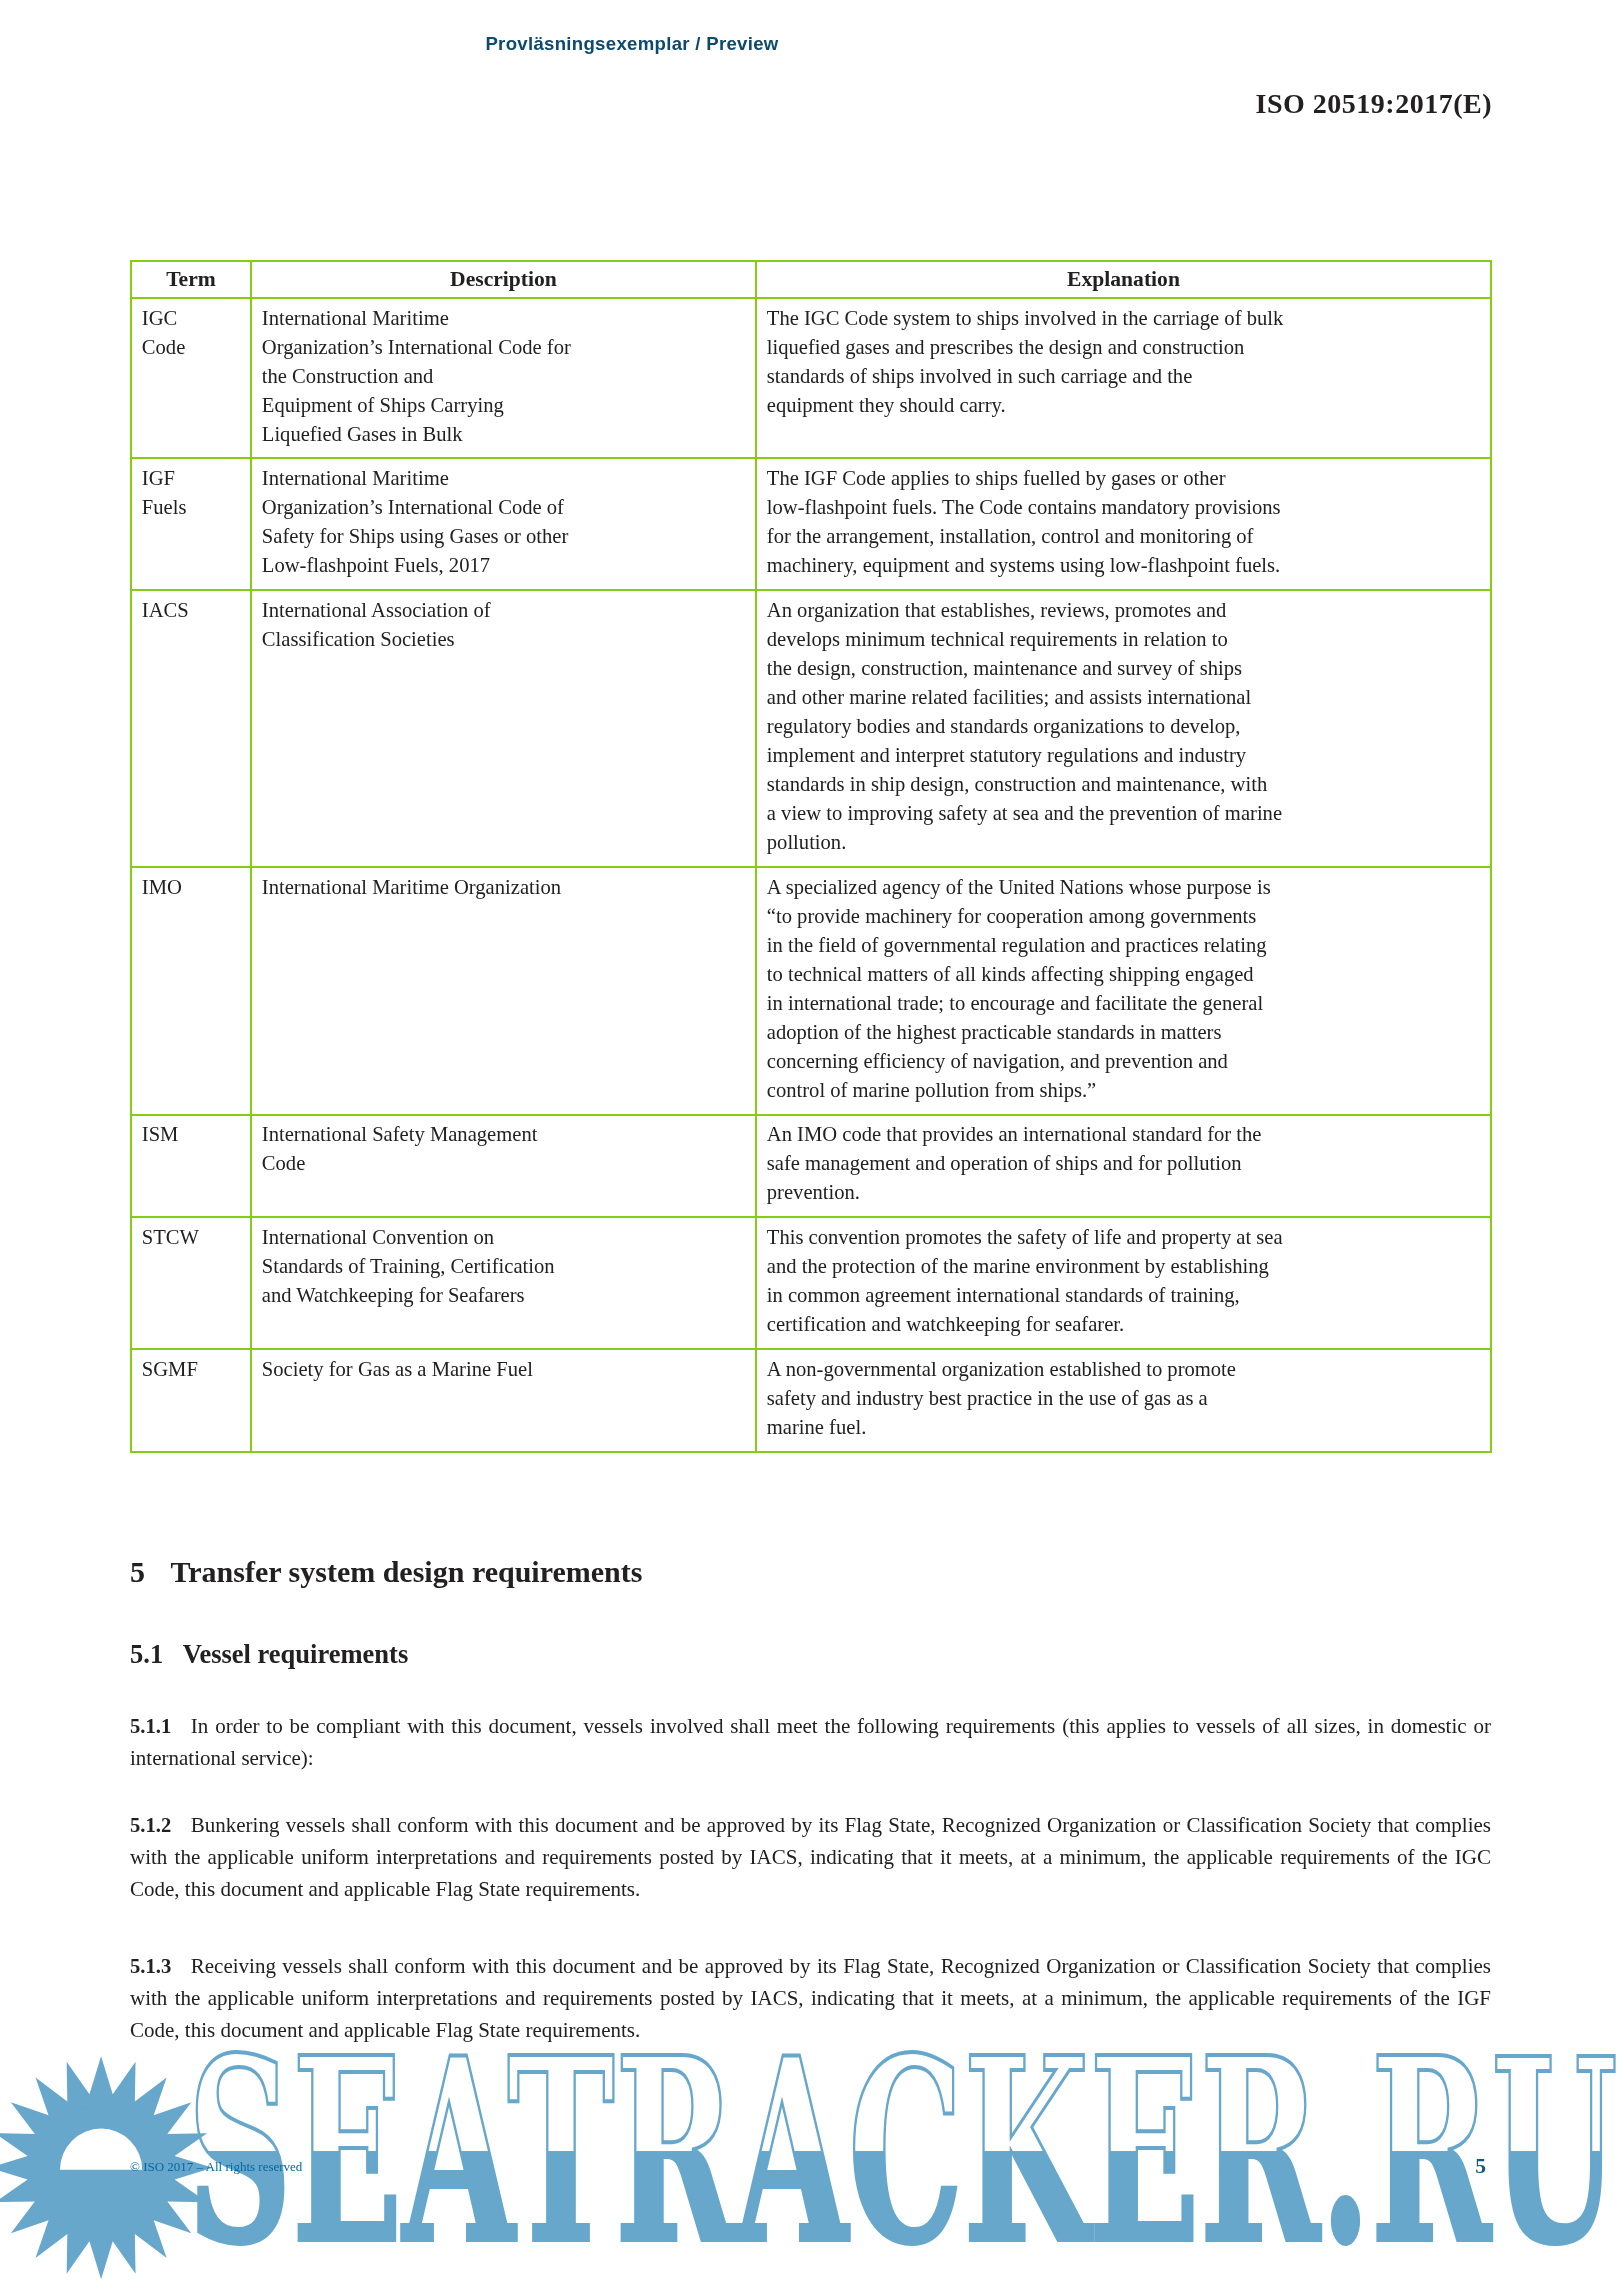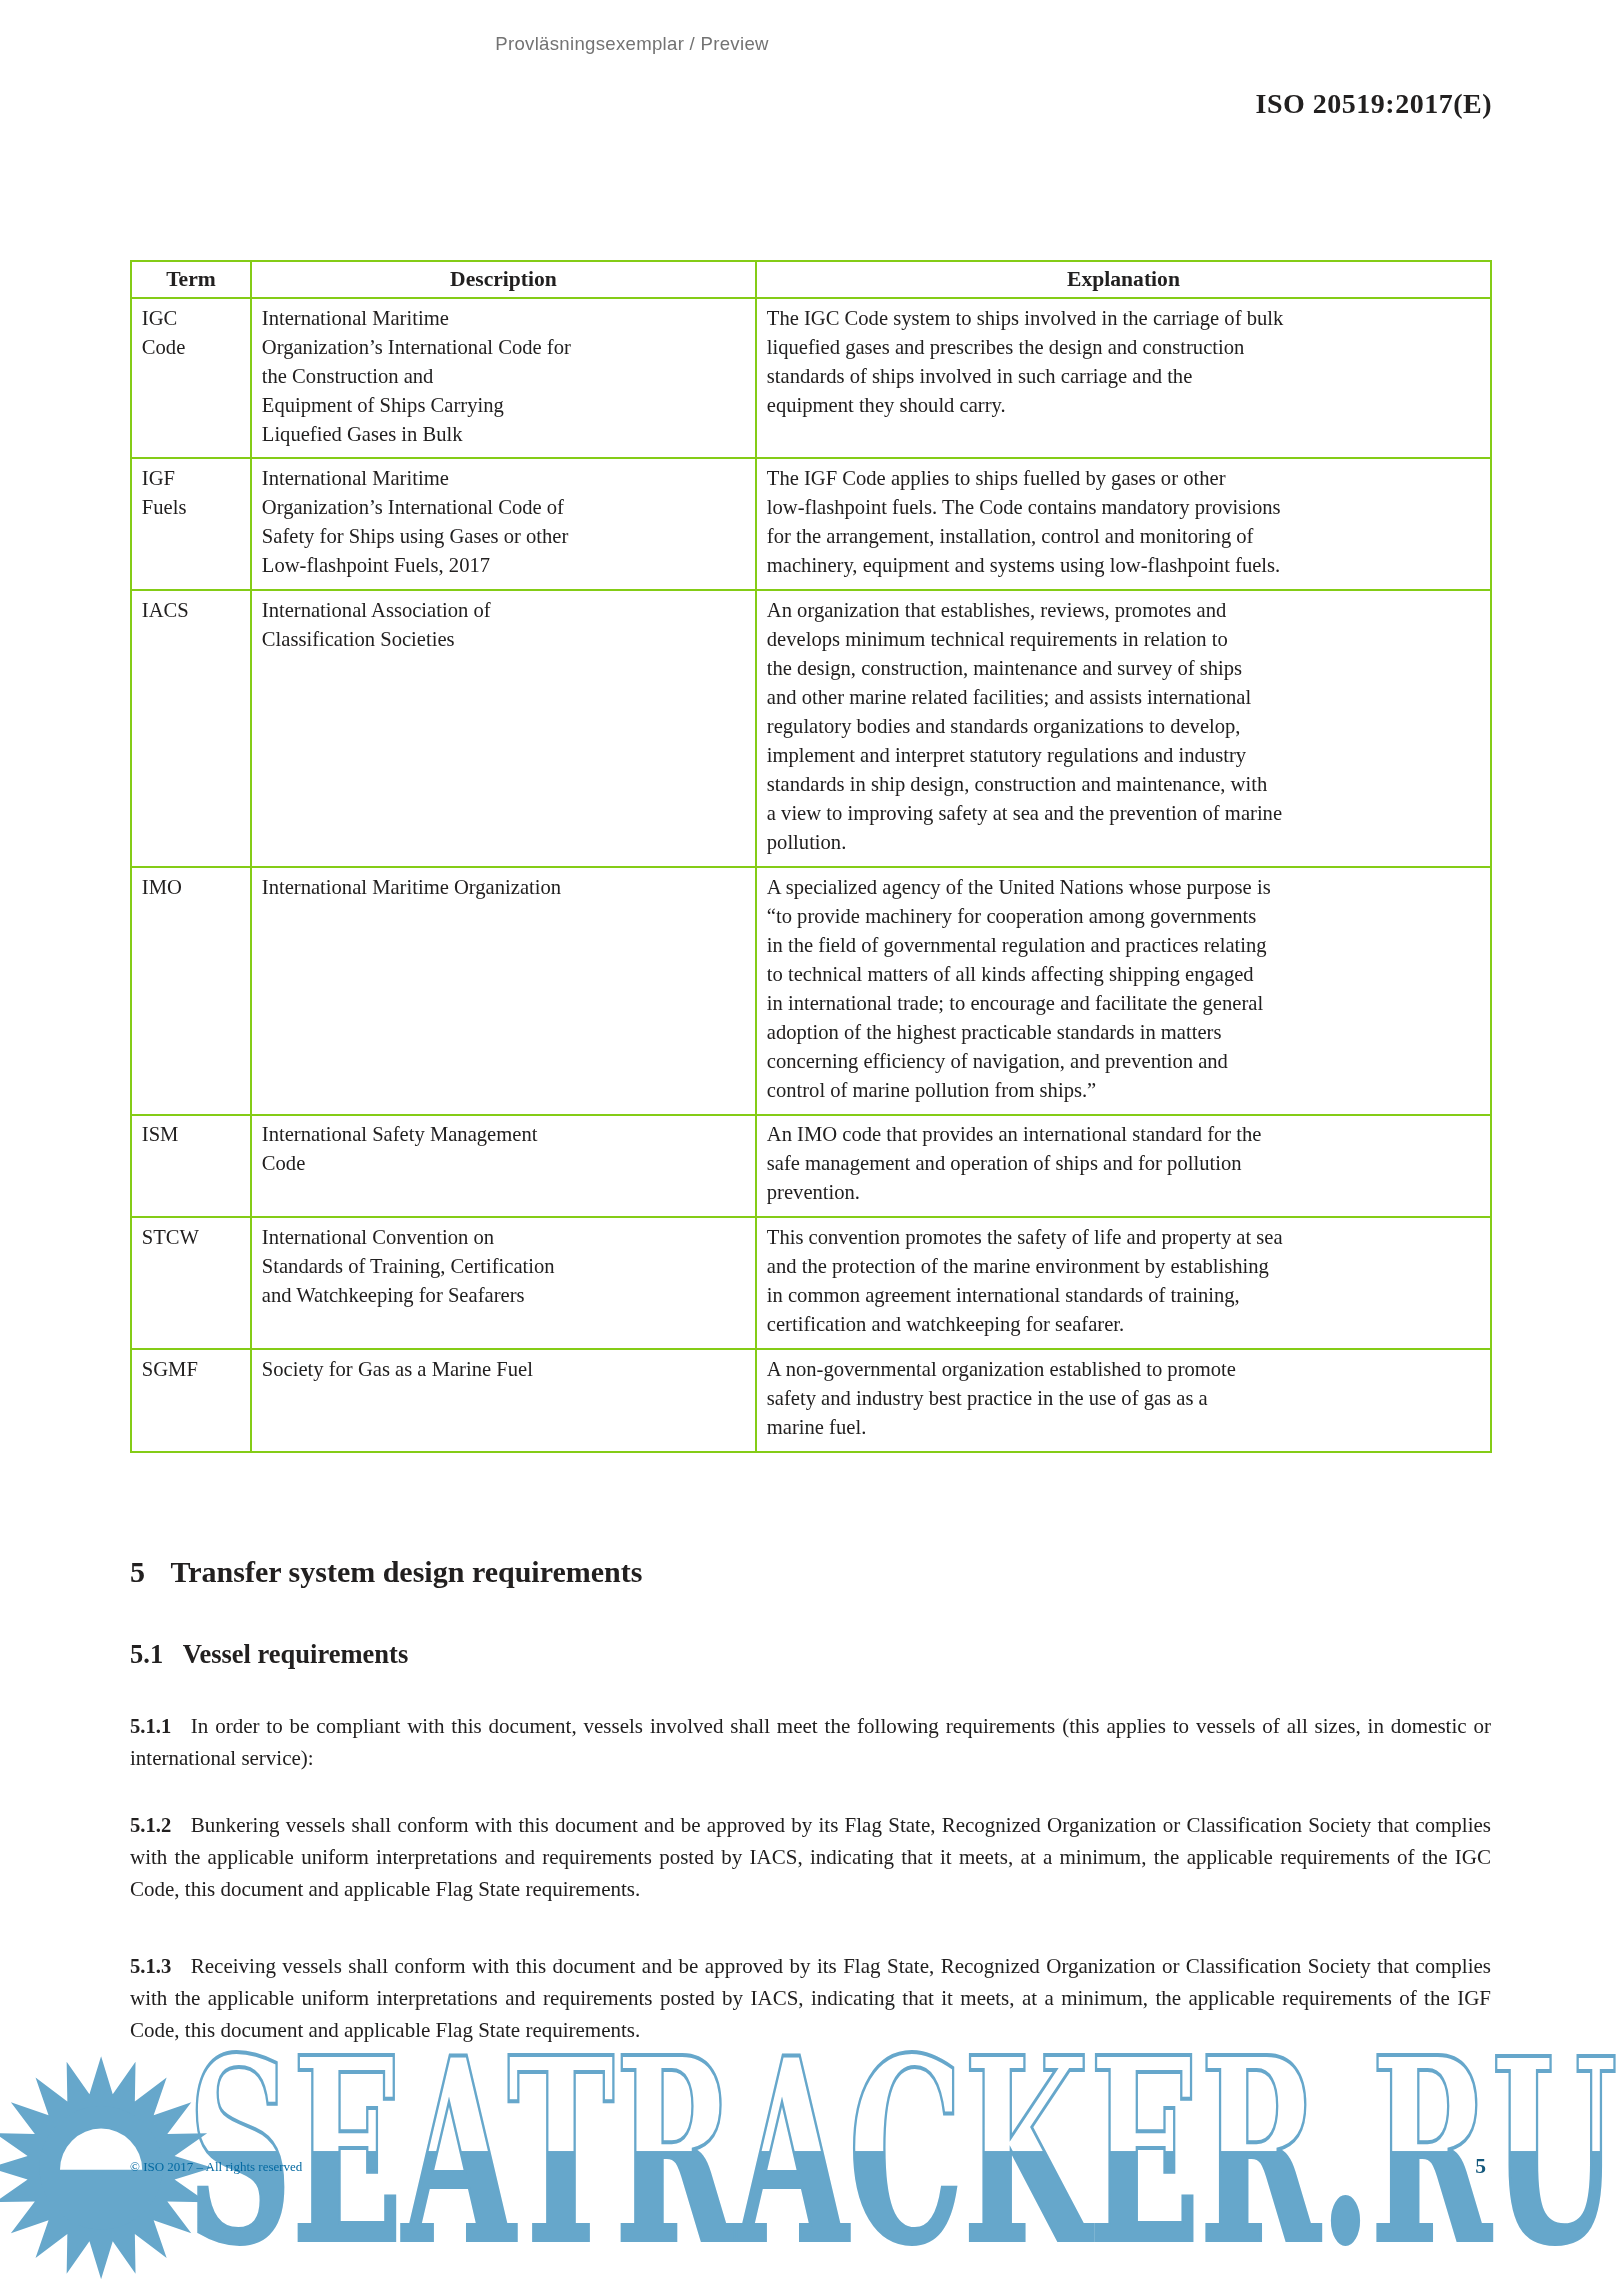--- a/index.html
+++ b/index.html
@@ -60,21 +60,21 @@
   .page-number {
     position:absolute; right:135px; top:2154px; z-index:3;
     font-size:21.6px; font-weight:bold;
   }
 </style>
 </head>
 <body>
 
 <div class="page">
 
-  <div class="preview-banner" style="color: #737373;">Provläsningsexemplar / Preview</div>
+  <div class="preview-banner" style="color: #0c4a6e; font-weight: bold;">Provläsningsexemplar / Preview</div>
 
   <div class="doc-id">ISO 20519:2017(E)</div>
 
   <div class="content">
 
     <table class="abbr">
       <colgroup>
         <col class="col-term">
           <col class="col-desc">
           <col class="col-expl">

